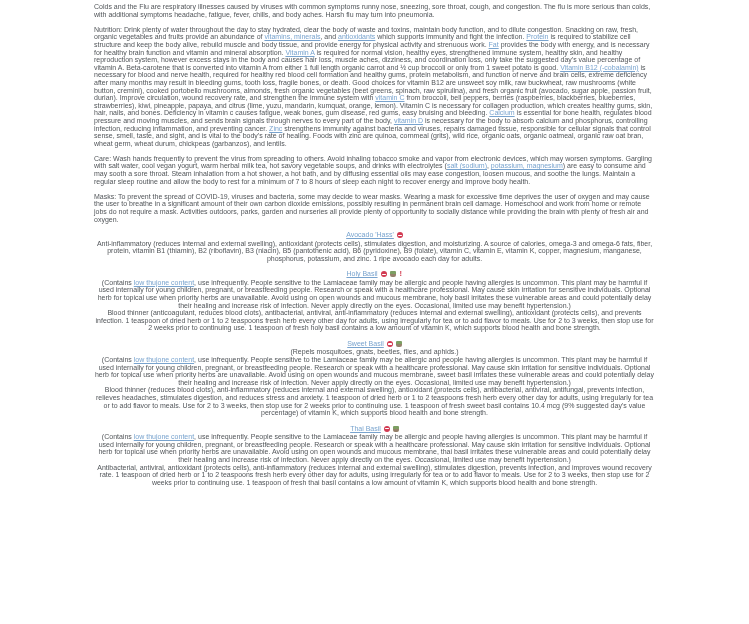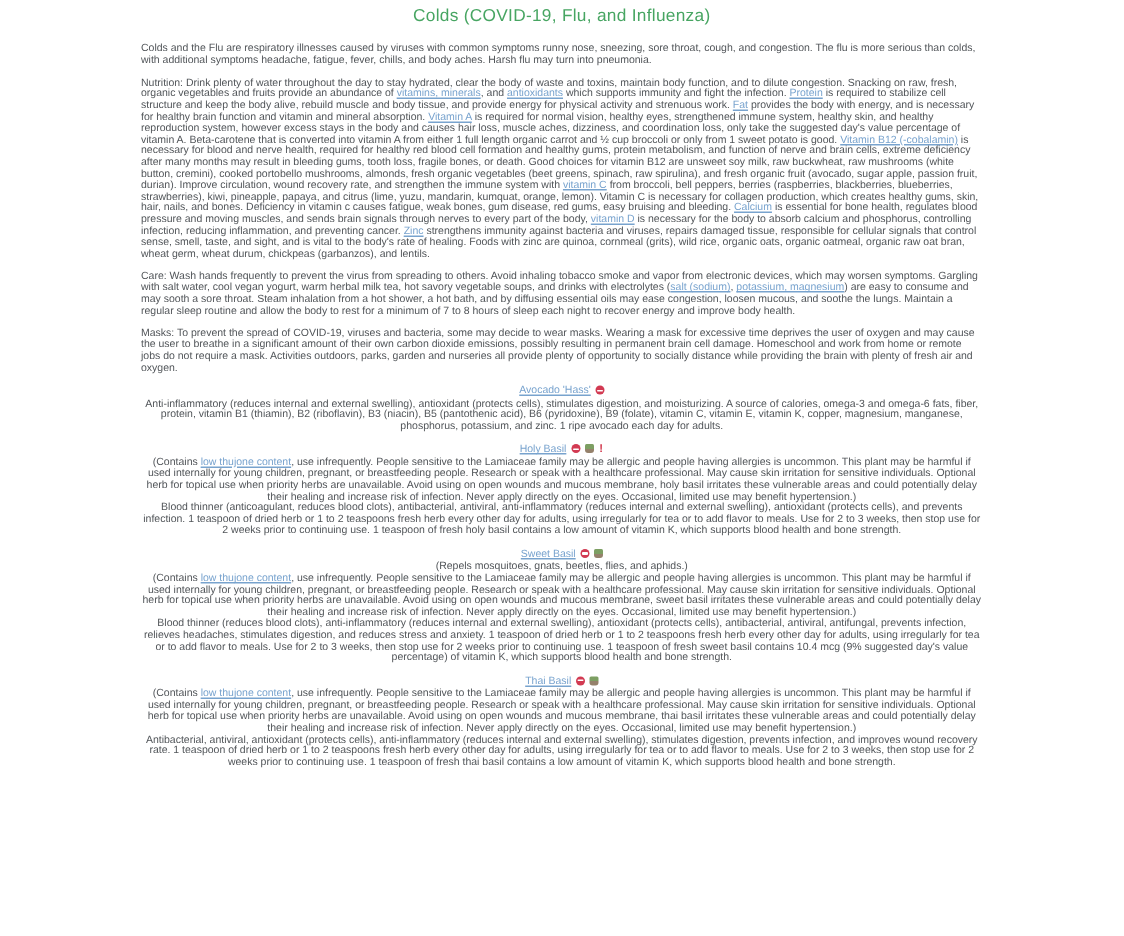--- a/index.html
+++ b/index.html
@@ -31,21 +31,20 @@
   .icon-red-exclamation { width:4px; background:none; }
   .icon-red-exclamation::before {
     content:"!"; color:#d2394d; font-weight:bold; font-size:7.5px; line-height:6px;
     position:absolute; left:1px; top:0;
   }
 </style>
 </head>
 <body>
 
 <div class="page">
-  <h1 class="title">Colds (COVID-19, Flu, and Influenza)</h1>
   <p><span>Colds and the Flu are respiratory illnesses caused by viruses with common symptoms runny nose, sneezing, sore throat, cough, and congestion. The flu is more serious than colds, with additional symptoms headache, fatigue, fever, chills, and body aches. Harsh flu may turn into pneumonia.</span></p>
   <p><span>Nutrition: Drink plenty of water throughout the day to stay hydrated, clear the body of waste and toxins, maintain body function, and to dilute congestion. Snacking on raw, fresh, organic vegetables and fruits provide an abundance of </span><a href="#" class="lnk">vitamins, minerals</a><span>, and </span><a href="#" class="lnk">antioxidants</a><span> which supports immunity and fight the infection. </span><a href="#" class="lnk">Protein</a><span> is required to stabilize cell structure and keep the body alive, rebuild muscle and body tissue, and provide energy for physical activity and strenuous work. </span><a href="#" class="lnk">Fat</a><span> provides the body with energy, and is necessary for healthy brain function and vitamin and mineral absorption. </span><a href="#" class="lnk">Vitamin A</a><span> is required for normal vision, healthy eyes, strengthened immune system, healthy skin, and healthy reproduction system, however excess stays in the body and causes hair loss, muscle aches, dizziness, and coordination loss, only take the suggested day's value percentage of vitamin A. Beta-carotene that is converted into vitamin A from either 1 full length organic carrot and ½ cup broccoli or only from 1 sweet potato is good. </span><a href="#" class="lnk">Vitamin B12 (-cobalamin)</a><span> is necessary for blood and nerve health, required for healthy red blood cell formation and healthy gums, protein metabolism, and function of nerve and brain cells, extreme deficiency after many months may result in bleeding gums, tooth loss, fragile bones, or death. Good choices for vitamin B12 are unsweet soy milk, raw buckwheat, raw mushrooms (white button, cremini), cooked portobello mushrooms, almonds, fresh organic vegetables (beet greens, spinach, raw spirulina), and fresh organic fruit (avocado, sugar apple, passion fruit, durian). Improve circulation, wound recovery rate, and strengthen the immune system with </span><a href="#" class="lnk">vitamin C</a><span> from broccoli, bell peppers, berries (raspberries, blackberries, blueberries, strawberries), kiwi, pineapple, papaya, and citrus (lime, yuzu, mandarin, kumquat, orange, lemon). Vitamin C is necessary for collagen production, which creates healthy gums, skin, hair, nails, and bones. Deficiency in vitamin c causes fatigue, weak bones, gum disease, red gums, easy bruising and bleeding. </span><a href="#" class="lnk">Calcium</a><span> is essential for bone health, regulates blood pressure and moving muscles, and sends brain signals through nerves to every part of the body, </span><a href="#" class="lnk">vitamin D</a><span> is necessary for the body to absorb calcium and phosphorus, controlling infection, reducing inflammation, and preventing cancer. </span><a href="#" class="lnk">Zinc</a><span> strengthens immunity against bacteria and viruses, repairs damaged tissue, responsible for cellular signals that control sense, smell, taste, and sight, and is vital to the body's rate of healing. Foods with zinc are quinoa, cornmeal (grits), wild rice, organic oats, organic oatmeal, organic raw oat bran, wheat germ, wheat durum, chickpeas (garbanzos), and lentils.</span></p>
   <p><span>Care: Wash hands frequently to prevent the virus from spreading to others. Avoid inhaling tobacco smoke and vapor from electronic devices, which may worsen symptoms. Gargling with salt water, cool vegan yogurt, warm herbal milk tea, hot savory vegetable soups, and drinks with electrolytes (</span><a href="#" class="lnk">salt (sodium)</a><span>, </span><a href="#" class="lnk">potassium, magnesium</a><span>) are easy to consume and may sooth a sore throat. Steam inhalation from a hot shower, a hot bath, and by diffusing essential oils may ease congestion, loosen mucous, and soothe the lungs. Maintain a regular sleep routine and allow the body to rest for a minimum of 7 to 8 hours of sleep each night to recover energy and improve body health.</span></p>
   <p><span>Masks: To prevent the spread of COVID-19, viruses and bacteria, some may decide to wear masks. Wearing a mask for excessive time deprives the user of oxygen and may cause the user to breathe in a significant amount of their own carbon dioxide emissions, possibly resulting in permanent brain cell damage. Homeschool and work from home or remote jobs do not require a mask. Activities outdoors, parks, garden and nurseries all provide plenty of opportunity to socially distance while providing the brain with plenty of fresh air and oxygen.</span></p>
   <div>
   <div class="section">
     <div class="section-heading">
       <a class="lnk" href="#">Avocado 'Hass'</a><span><span class="icon icon-no-entry"></span></span>
     </div>
 

